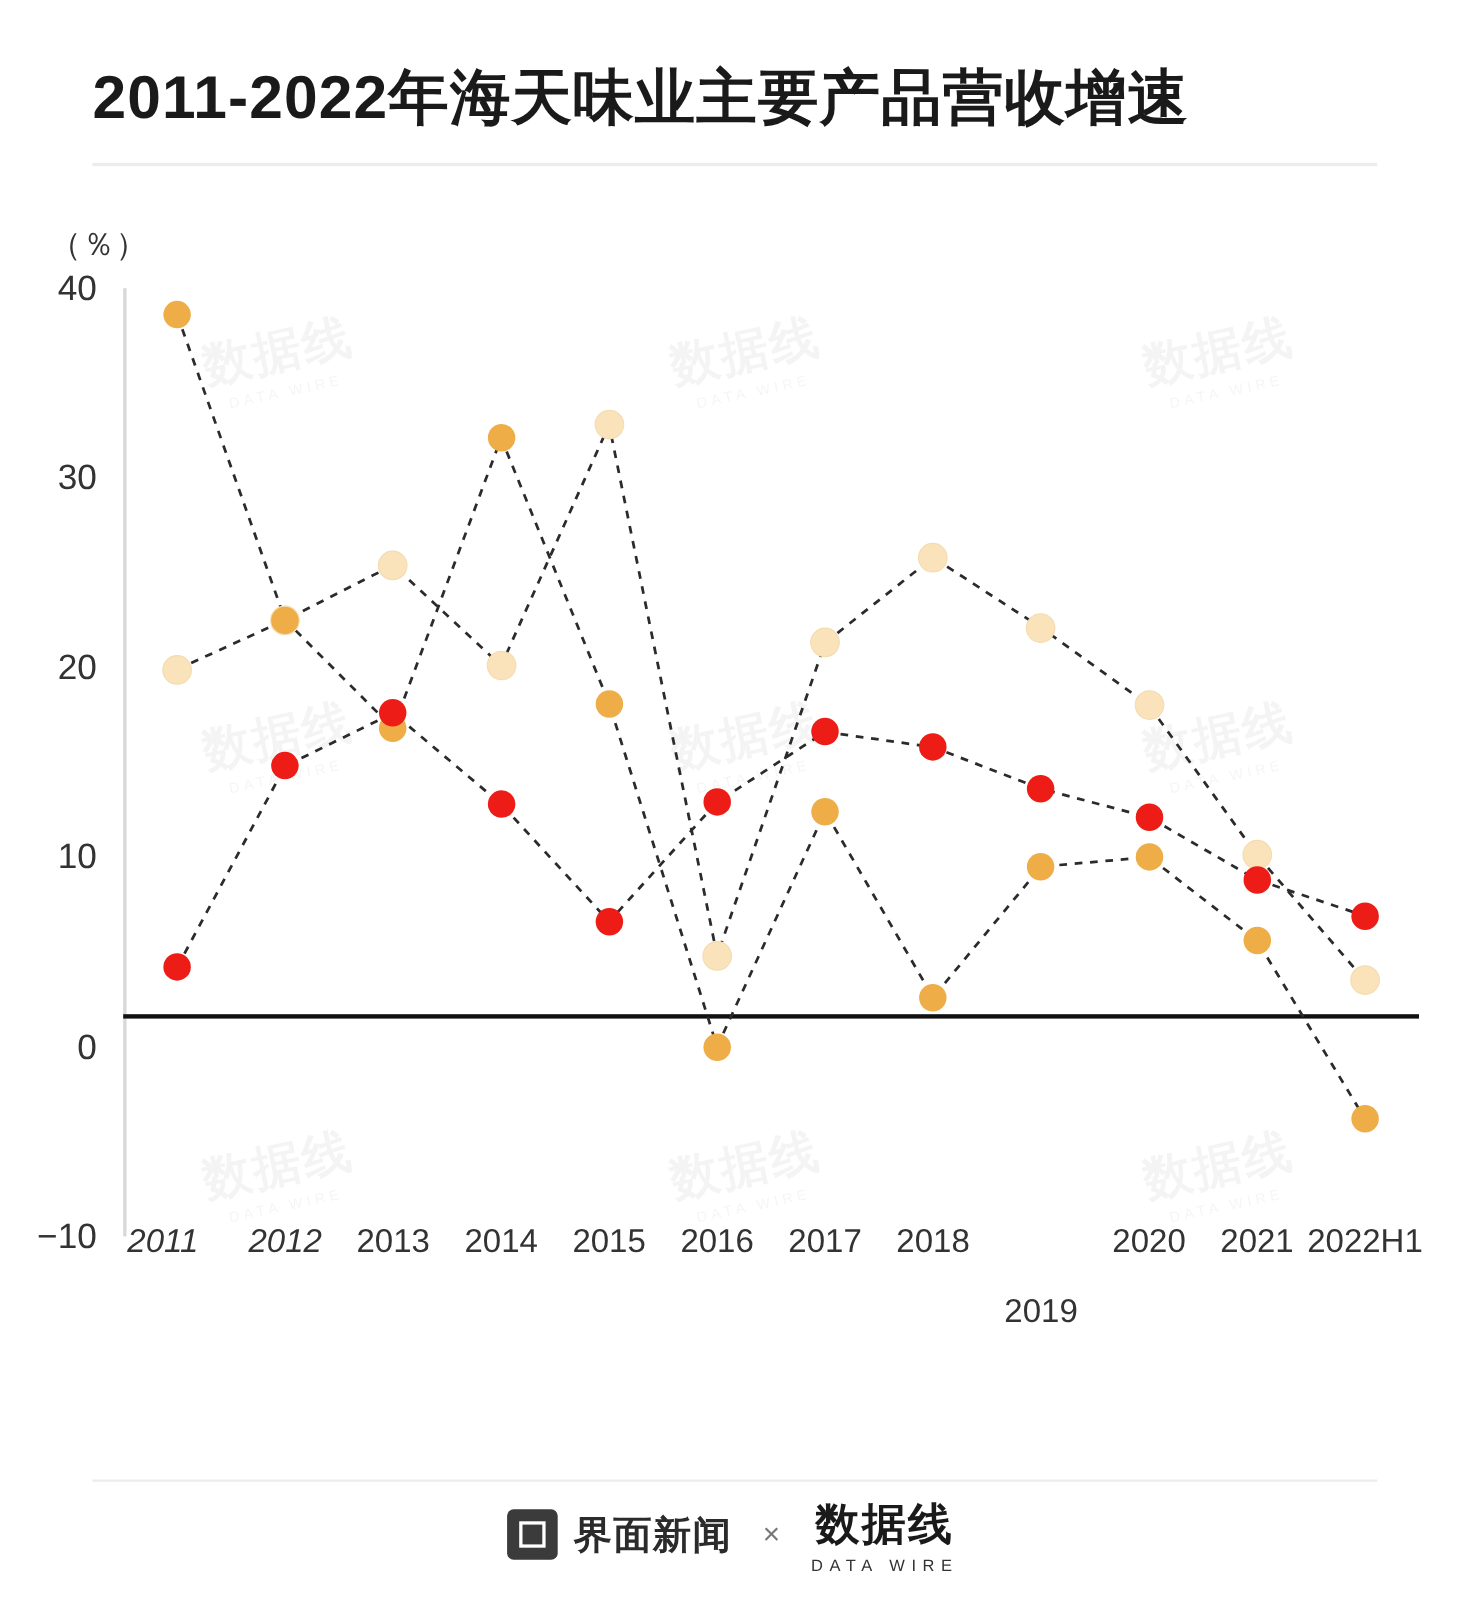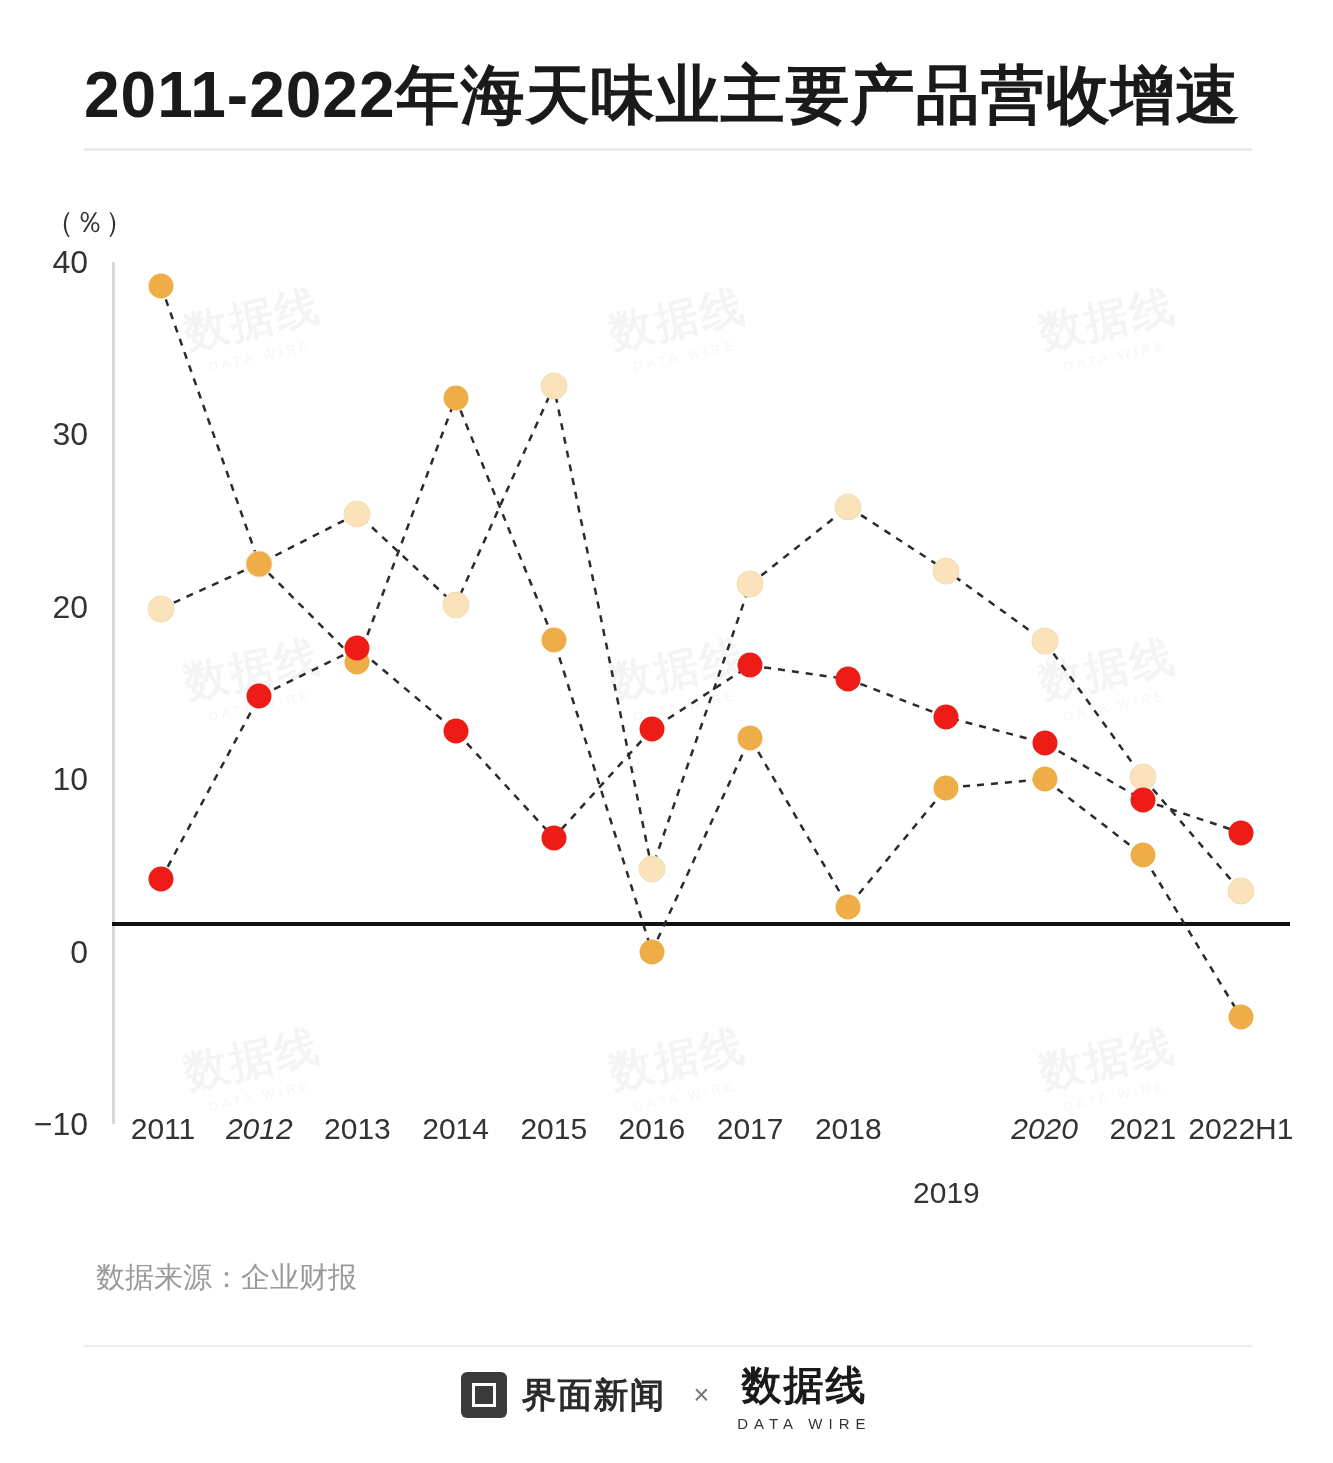--- a/index.html
+++ b/index.html
@@ -19,21 +19,21 @@
     position: relative;
     width: 1333px;
     height: 1463px;
     box-sizing: border-box;
   }
   
   .title {
     position: absolute;
     left: 84px;
     top: 52px;
-    font-size: 64px;
+    font-size: 55px;
     font-weight: bold;
     letter-spacing: 1px;
     color: #1a1a1a;
     white-space: nowrap;
   }
   .title-rule {
     position: absolute;
     left: 84px;
     top: 148px;
     width: 1168px;
@@ -253,30 +253,30 @@
     </svg>
   <div id="ticks-y">
       <div class="ytick" style="top: 262px;">40</div>
       <div class="ytick" style="top: 434.4px;">30</div>
       <div class="ytick" style="top: 606.8px;">20</div>
       <div class="ytick" style="top: 779.2px;">10</div>
       <div class="ytick" style="top: 951.6px;">0</div>
       <div class="ytick" style="top: 1124px;">−10</div>
     </div>
   <div id="ticks-x">
-      <div class="xtick" style="left: 163px; top: 1112px;">2011</div>
+      <div class="xtick" style="left: 148px; top: 1112px; font-style: italic;">2011</div>
       <div class="xtick" style="left: 259.25px; top: 1112px; font-style: italic;">2012</div>
       <div class="xtick" style="left: 357.417px; top: 1112px;">2013</div>
       <div class="xtick" style="left: 455.583px; top: 1112px;">2014</div>
       <div class="xtick" style="left: 553.75px; top: 1112px;">2015</div>
       <div class="xtick" style="left: 651.917px; top: 1112px;">2016</div>
       <div class="xtick" style="left: 750.083px; top: 1112px;">2017</div>
       <div class="xtick" style="left: 848.25px; top: 1112px;">2018</div>
       <div class="xtick" style="left: 946.417px; top: 1176px;">2019</div>
-      <div class="xtick" style="left: 1044.58px; top: 1112px; font-style: italic;">2020</div>
+      <div class="xtick" style="left: 1044.58px; top: 1112px;">2020</div>
       <div class="xtick" style="left: 1142.75px; top: 1112px;">2021</div>
       <div class="xtick" style="left: 1240.92px; top: 1112px;">2022H1</div>
     </div>
   <div id="points">
       <div class="pt" title="蚝油 2011: 19.9%" style="left: 161.083px; top: 608.524px; background: rgb(250, 227, 187); border: 1px solid rgb(243, 220, 176);"></div>
       <div class="pt" title="蚝油 2012: 22.5%" style="left: 259.25px; top: 563.7px; background: rgb(250, 227, 187); border: 1px solid rgb(243, 220, 176);"></div>
       <div class="pt" title="蚝油 2013: 25.4%" style="left: 357.417px; top: 513.704px; background: rgb(250, 227, 187); border: 1px solid rgb(243, 220, 176);"></div>
       <div class="pt" title="蚝油 2014: 20.1%" style="left: 455.583px; top: 605.076px; background: rgb(250, 227, 187); border: 1px solid rgb(243, 220, 176);"></div>
       <div class="pt" title="蚝油 2015: 32.8%" style="left: 553.75px; top: 386.128px; background: rgb(250, 227, 187); border: 1px solid rgb(243, 220, 176);"></div>
       <div class="pt" title="蚝油 2016: 4.8%" style="left: 651.917px; top: 868.848px; background: rgb(250, 227, 187); border: 1px solid rgb(243, 220, 176);"></div>
@@ -305,21 +305,20 @@
       <div class="pt" title="酱油 2015: 6.6%" style="left: 553.75px; top: 837.816px; background: rgb(237, 28, 22);"></div>
       <div class="pt" title="酱油 2016: 12.9%" style="left: 651.917px; top: 729.204px; background: rgb(237, 28, 22);"></div>
       <div class="pt" title="酱油 2017: 16.6%" style="left: 750.083px; top: 665.416px; background: rgb(237, 28, 22);"></div>
       <div class="pt" title="酱油 2018: 15.8%" style="left: 848.25px; top: 679.208px; background: rgb(237, 28, 22);"></div>
       <div class="pt" title="酱油 2019: 13.6%" style="left: 946.417px; top: 717.136px; background: rgb(237, 28, 22);"></div>
       <div class="pt" title="酱油 2020: 12.1%" style="left: 1044.58px; top: 742.996px; background: rgb(237, 28, 22);"></div>
       <div class="pt" title="酱油 2021: 8.8%" style="left: 1142.75px; top: 799.888px; background: rgb(237, 28, 22);"></div>
       <div class="pt" title="酱油 2022H1: 6.9%" style="left: 1240.92px; top: 832.644px; background: rgb(237, 28, 22);"></div>
     </div>
 
-  <div class="note note2">数据来源：企业财报</div>
 
   <div class="footer-rule"></div>
   <div class="footer">
     <div class="brand">
       <div class="brand-mark"></div>
       <div class="brand-name">界面新闻</div>
     </div>
     <div class="footer-x">×</div>
     <div class="dw">
       <div class="dw-main">数据线</div>

